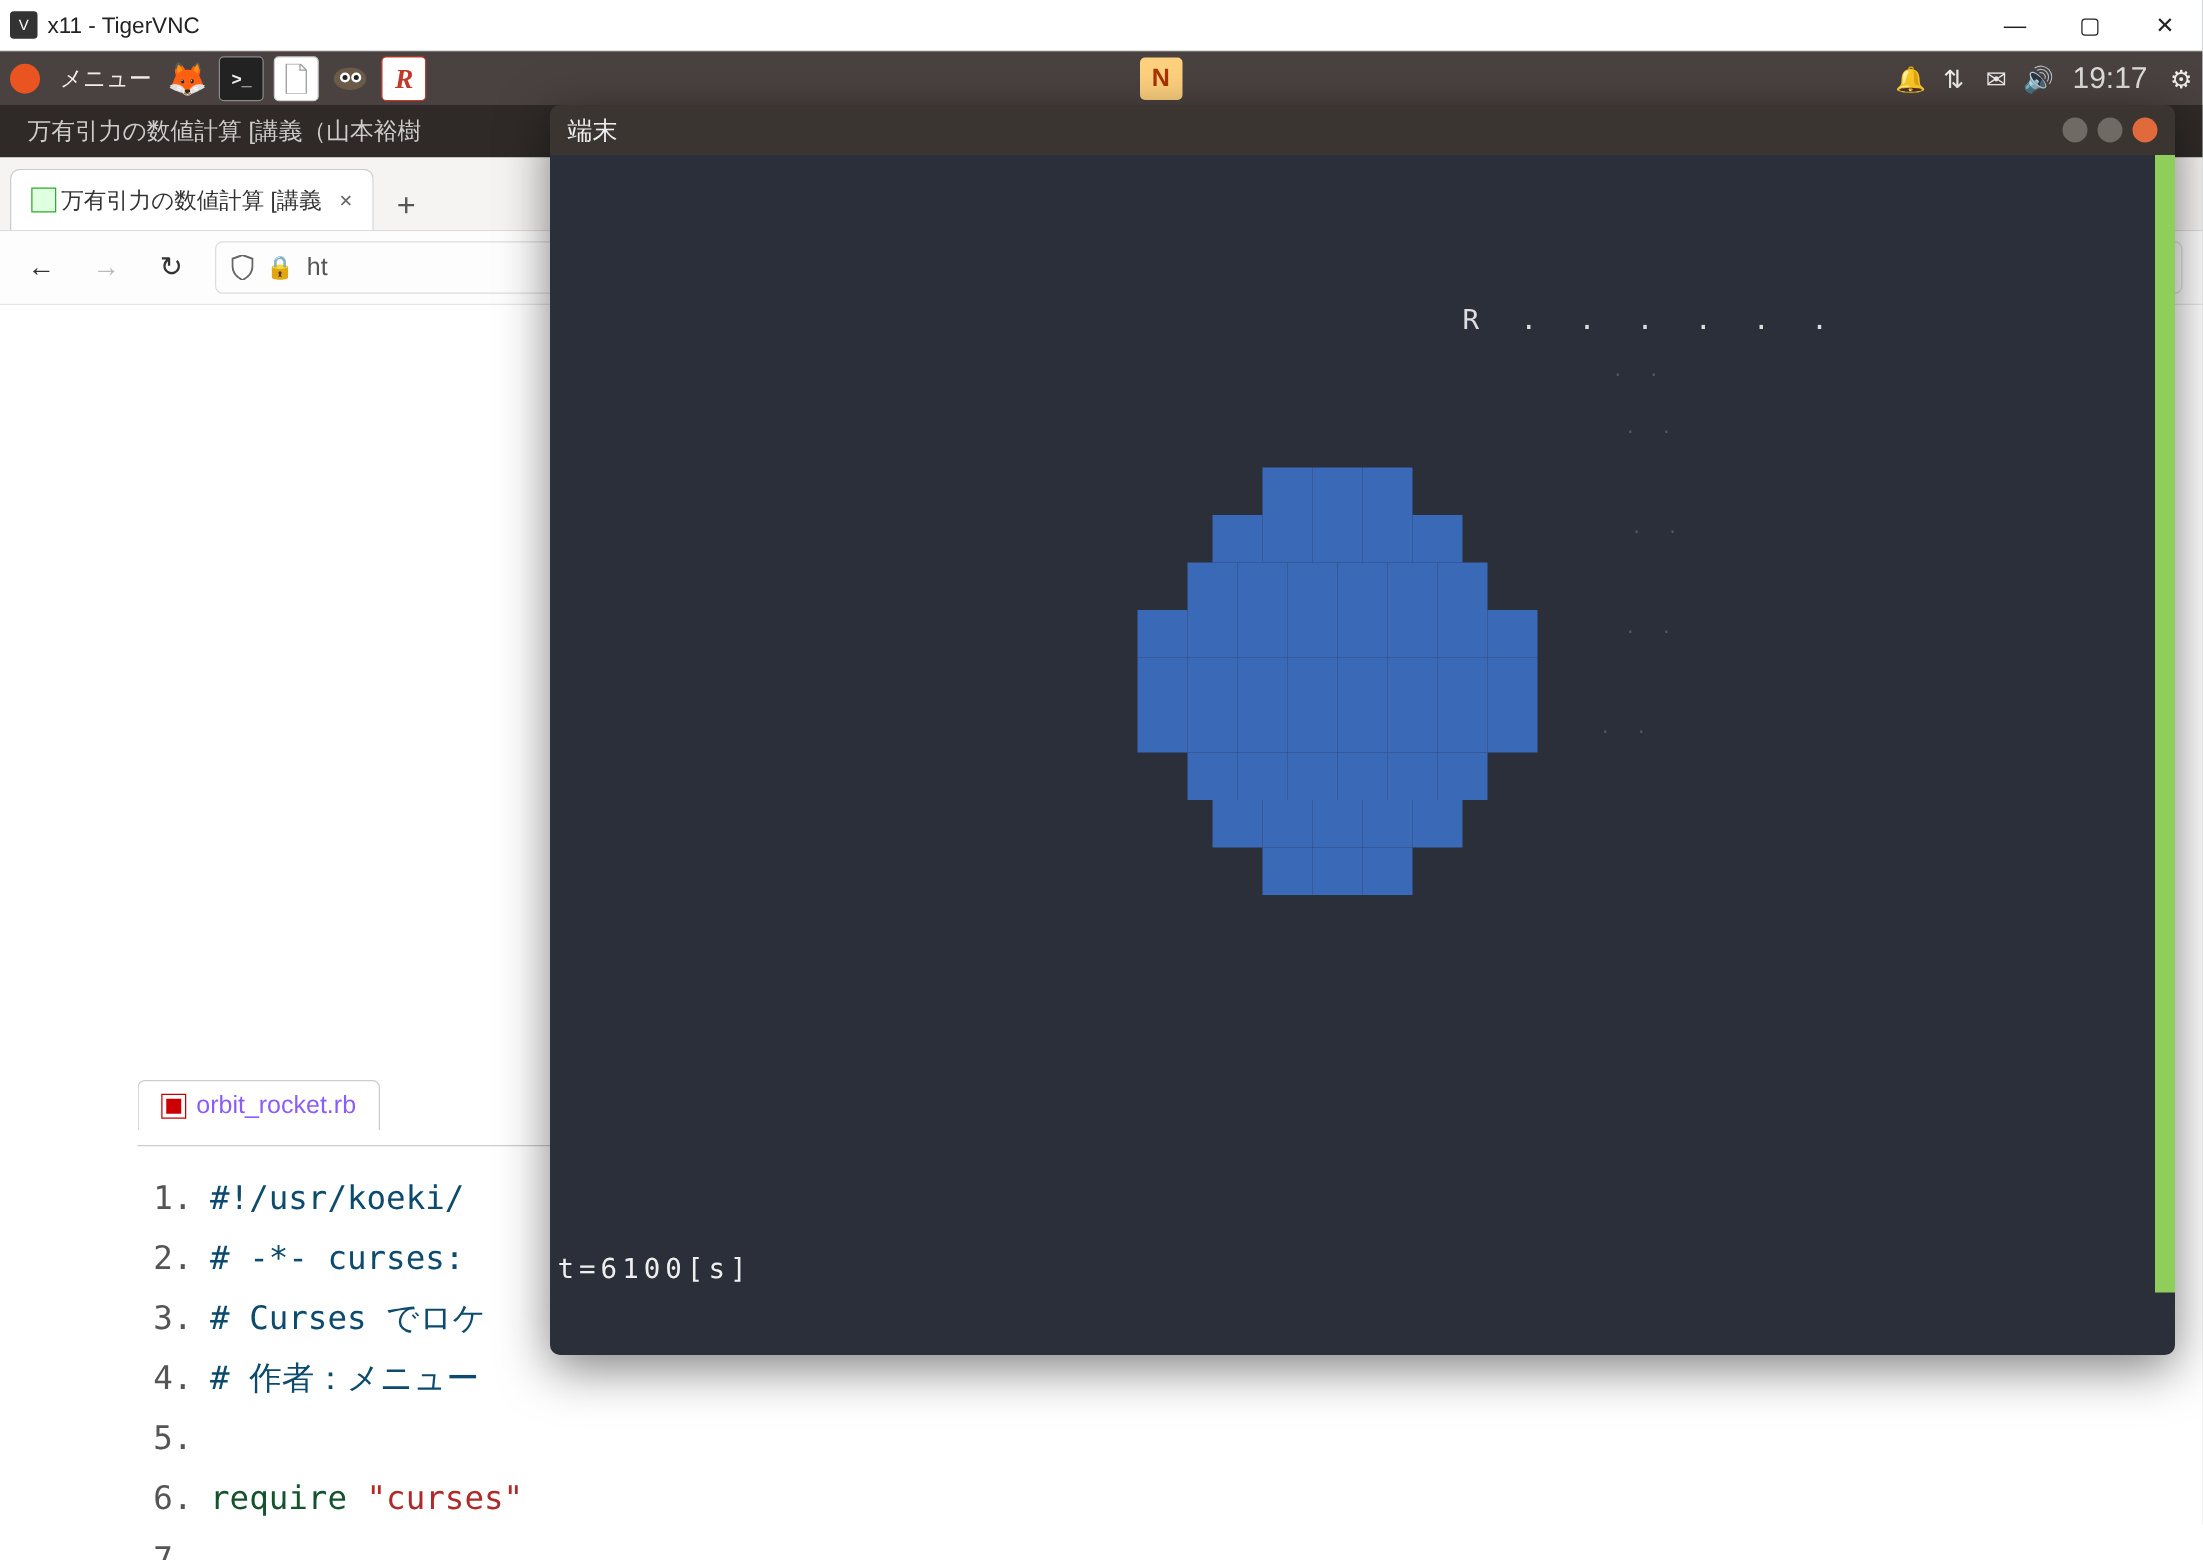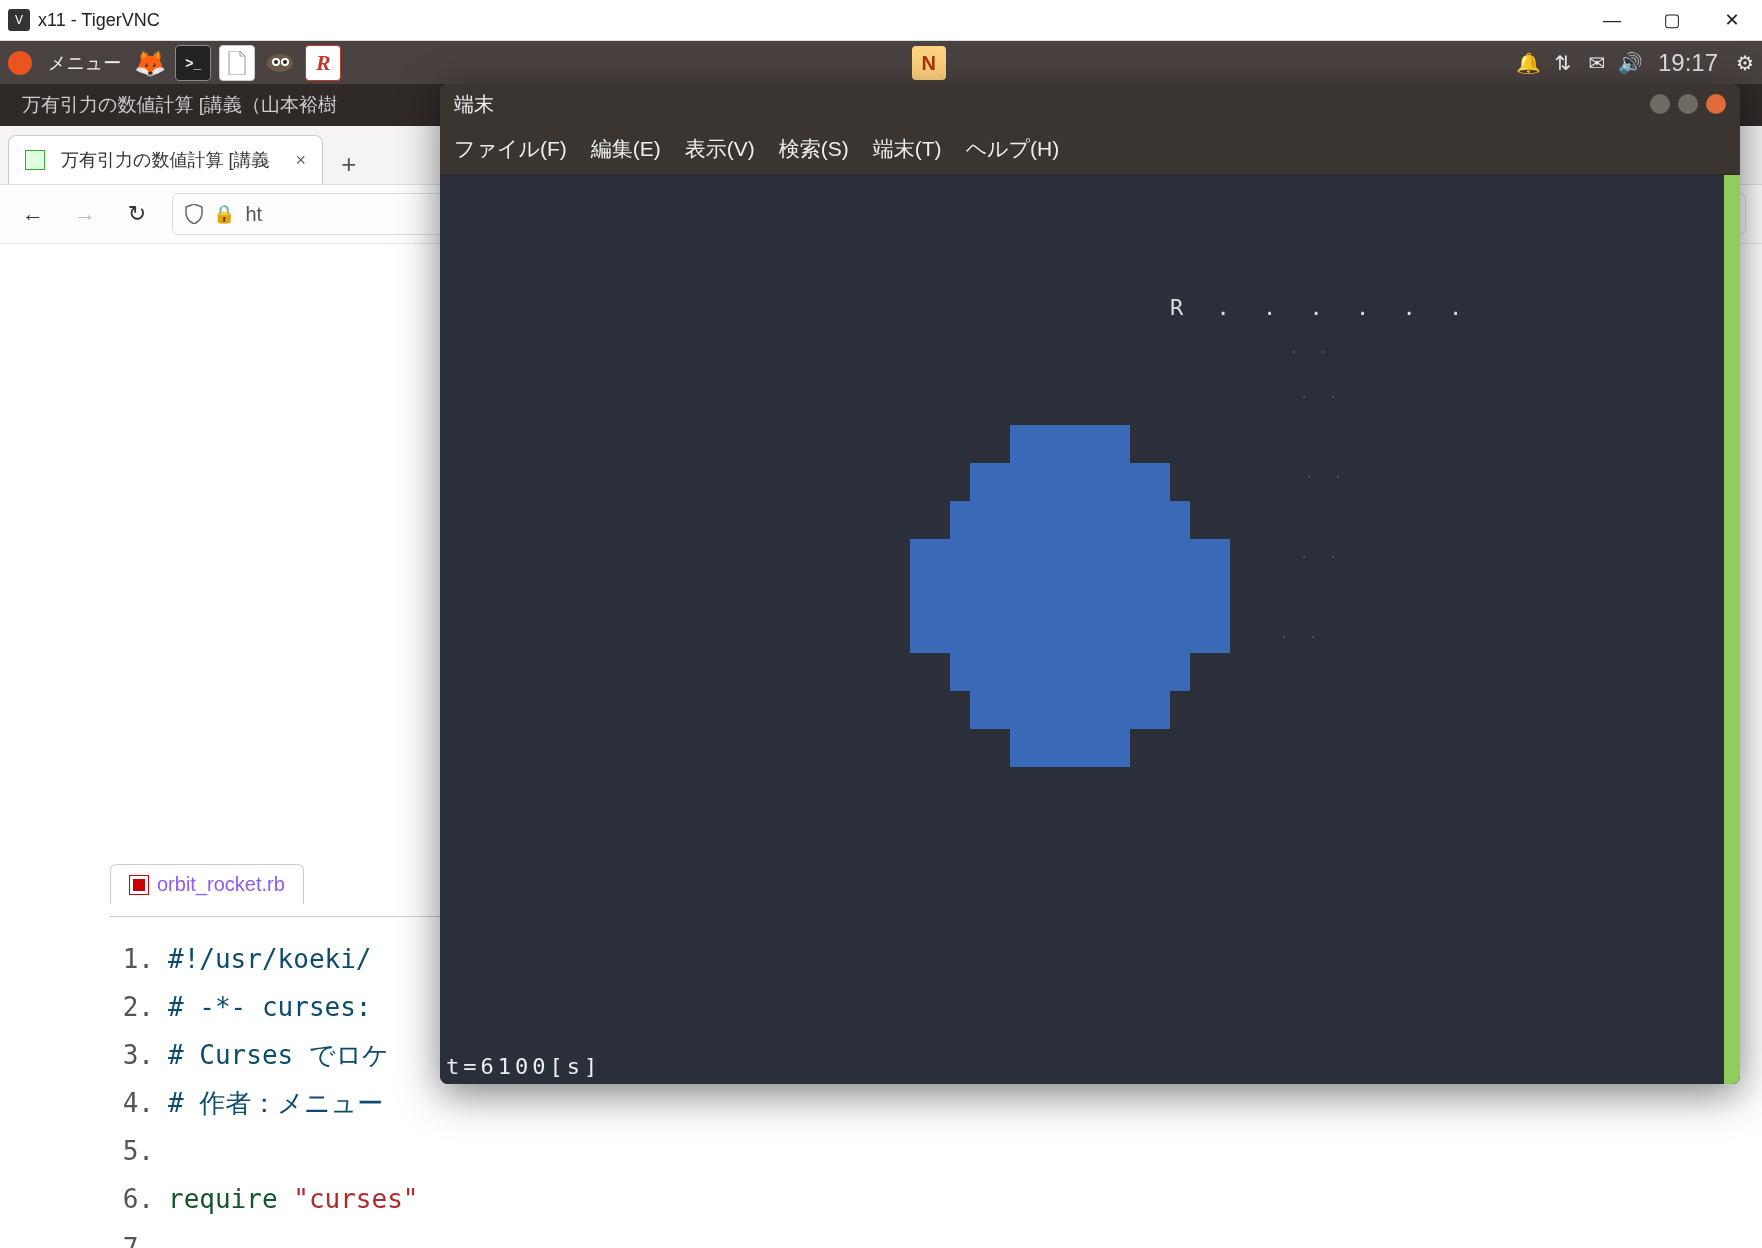--- a/index.html
+++ b/index.html
@@ -76,21 +76,21 @@
   height:58px;
   background:#f6f4f3;
   display:flex; align-items:flex-end;
   border-bottom:1px solid #ddd;
   padding-left:8px;
 }
 .ff-tab {
   background:#fff; border:1px solid #ccc; border-bottom:none;
   border-radius:8px 8px 0 0;
   height:48px; display:flex; align-items:center; padding:0 16px;
-  font-size:18px; color:#333; gap:16px;
+  font-size:18px; color:#333; gap:4px;
   max-width:320px;
 }
 .ff-tab .favicon { width:18px;height:18px;background:#e0ffe0;border:1px solid #3a3;}
 .ff-tab .close { margin-left:10px;color:#666;font-size:18px;}
 .ff-newtab {
   width:40px;height:40px;display:flex;align-items:center;justify-content:center;
   color:#555;font-size:26px; margin-left:6px;
 }
 .ff-toolbar {
   height:58px;
@@ -284,28 +284,20 @@
 
 <div class="term">
   <div class="term-titlebar">
     <span class="ttl">端末</span>
     <div class="wbtns">
       <div class="wbtn wmin"></div>
       <div class="wbtn wmax"></div>
       <div class="wbtn wclose"></div>
     </div>
   </div>
-  <div class="term-menubar">
-    <span>ファイル(F)</span>
-    <span>編集(E)</span>
-    <span>表示(V)</span>
-    <span>検索(S)</span>
-    <span>端末(T)</span>
-    <span>ヘルプ(H)</span>
-  </div>
   <div class="term-body">
     <div class="term-scroll"></div>
 
     <div class="rocket">R . . . . . .</div>
     <div class="trail" style="left:850px;top:165px">. .</div>
     <div class="trail" style="left:860px;top:210px">. .</div>
     <div class="trail" style="left:865px;top:290px">. .</div>
     <div class="trail" style="left:860px;top:370px">. .</div>
     <div class="trail" style="left:840px;top:450px">. .</div>
 

